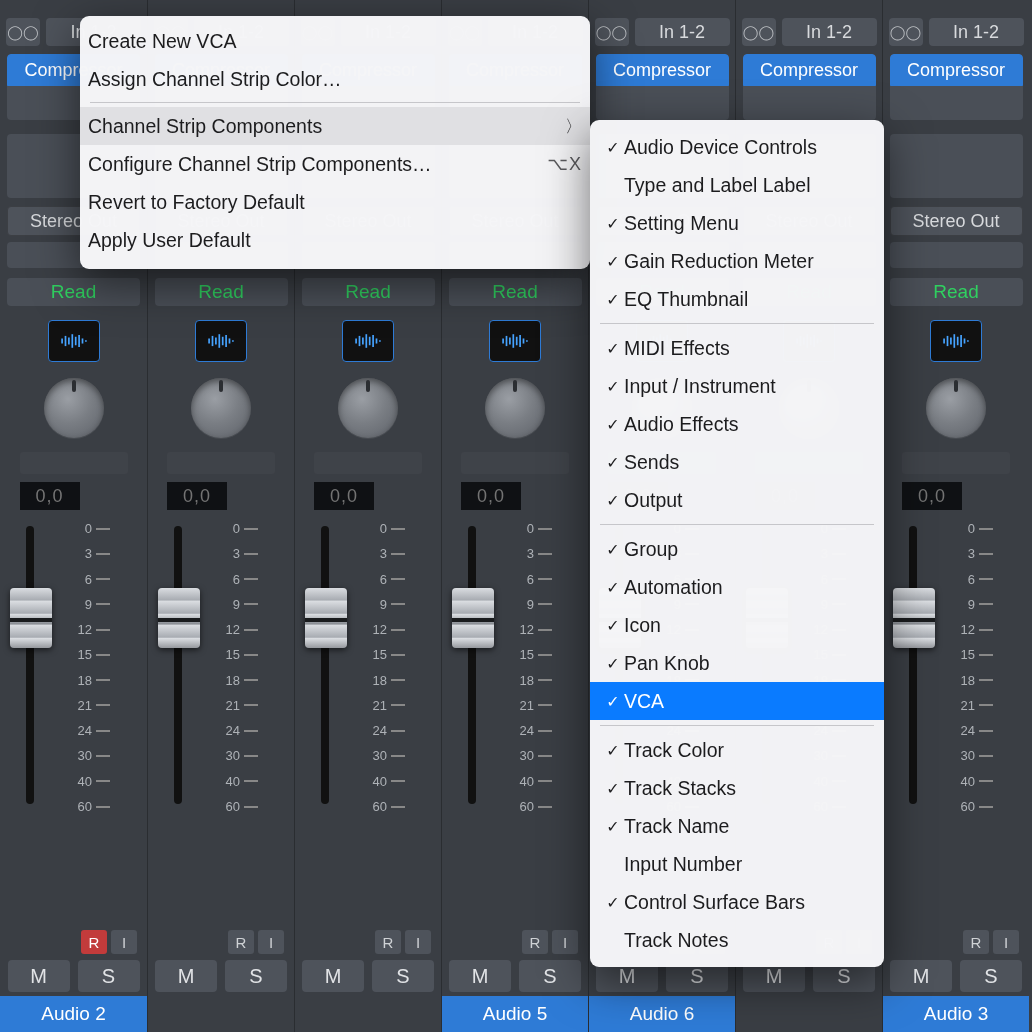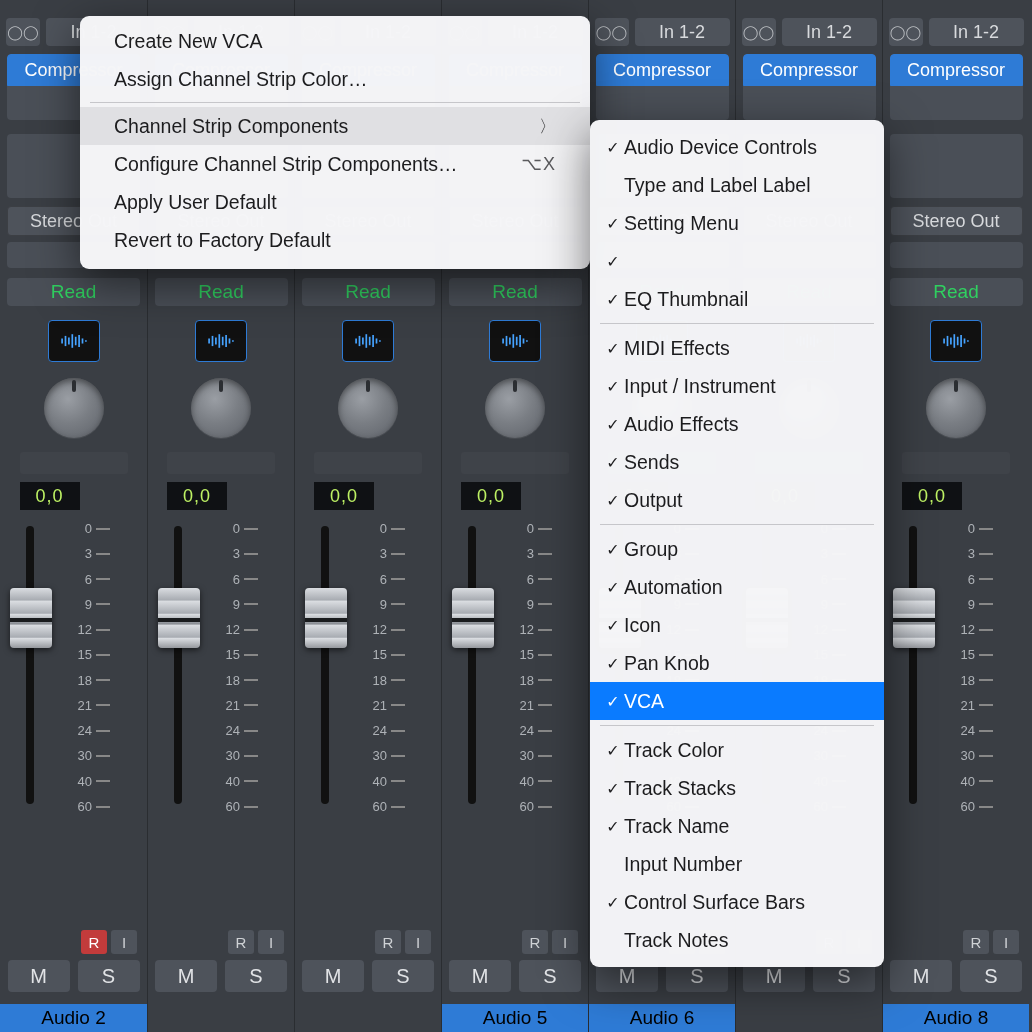--- a/index.html
+++ b/index.html
@@ -24,21 +24,21 @@
   .read-slot { margin-top:10px; height:28px; width:133px; background:#4a4f57; border-radius:4px; color:#30d060; font-size:19px; display:flex; align-items:center; justify-content:center;}
 
   .icon-box { margin-top:14px; width:52px; height:42px; background:#111; border:1px solid #2e7bd6; border-radius:4px; display:flex; align-items:center; justify-content:center;}
   .wave-svg { width:34px; height:18px; }
 
   .pan-knob { margin-top:16px; width:60px; height:60px; border-radius:50%; background:radial-gradient(circle at 40% 35%, #9a9ea4 0%, #7a7e84 45%, #5c6067 100%); box-shadow: inset 0 3px 6px rgba(0,0,0,0.4), 0 1px 0 rgba(255,255,255,0.07); position:relative;}
   .pan-knob::after{ content:""; position:absolute; left:50%; top:2px; width:4px; height:12px; background:#2b2e32; transform:translateX(-50%); border-radius:2px;}
 
   .trim-slot { margin-top:14px; height:22px; width:108px; background:#3f4349; border-radius:3px;}
   .val-row { margin-top:8px; display:flex; gap:8px; }
-  .val-box { width:60px; height:28px; background:#0f1114; color:#bef264; font-size:18px; display:flex; align-items:center; justify-content:center; letter-spacing:1px;}
+  .val-box { width:60px; height:28px; background:#0f1114; color:#737373; font-size:18px; display:flex; align-items:center; justify-content:center; letter-spacing:1px;}
   .meter-placeholder { width:40px; height:28px;}
 
   .fader-area { margin-top:12px; height:290px; width:100%; display:flex; justify-content:center; position:relative;}
   .fader-scale { position:absolute; left:70px; top:6px; height:278px; width:60px;}
   .scale-row { position:absolute; left:0; display:flex; align-items:center; gap:4px;}
   .tick { width:14px; height:2px; background:#888;}
   .tick-num { color:#aeb2b7; font-size:13px; width:22px; text-align:right;}
 
   .fader-track { position:absolute; left:26px; top:4px; width:8px; height:278px; background:#111; border-radius:4px;}
   .fader-cap { position:absolute; left:10px; width:42px; height:60px; border-radius:4px;
@@ -46,25 +46,25 @@
     box-shadow:0 2px 6px rgba(0,0,0,.6);}
   .fader-cap::after{content:"";position:absolute;left:0;right:0;top:50%;height:4px;background:#1a1c1e;}
 
   .ri-row { position:absolute; bottom:78px; right:10px; display:flex; gap:4px;}
   .ri-btn { width:26px; height:24px; background:#4e535b; color:#cfd2d5; font-size:15px; display:flex; align-items:center; justify-content:center; border-radius:3px;}
   .ri-btn.rec { background:#c23b3b; color:#fff;}
 
   .ms-row { position:absolute; bottom:40px; left:0; right:0; display:flex; justify-content:center; gap:8px;}
   .ms-btn { width:62px; height:32px; background:#4e535b; color:#e1e3e6; font-size:20px; display:flex; align-items:center; justify-content:center; border-radius:4px;}
 
-  .name-bar { position:absolute; bottom:0; left:0; right:0; height:28px; background:#2e7bd6; color:#000000; font-size:19px; display:flex; align-items:center; justify-content:center;}
+  .name-bar { position:absolute; bottom:0; left:0; right:0; height:36px; background:#2e7bd6; color:#ffffff; font-size:19px; display:flex; align-items:center; justify-content:center;}
 
   
   .ctx { position:absolute; top:16px; left:80px; width:510px; background:rgba(245,245,247,0.99); border-radius:9px; box-shadow:0 14px 46px rgba(0,0,0,.55); padding:6px 0 10px 0;}
-  .ctx-item { height:38px; display:flex; align-items:center; padding:0 34px; font-size:19.5px; color:#1c1c1e; position:relative;}
+  .ctx-item { height:38px; display:flex; align-items:center; padding:0 8px; font-size:19.5px; color:#1c1c1e; position:relative;}
   .ctx-item.hover { background:#e0e0e3;justify-content:space-between;}
   .ctx-item .chev { margin-left:auto; font-size:17px; color:#3a3a3c;}
   .ctx-item .shortcut { margin-left:auto; color:#5a5a5d; font-size:18px; letter-spacing:1px;}
   .ctx-sep { height:1px; background:#c6c6ca; margin:4px 10px;}
 
   
   .sub { position:absolute; top:120px; left:590px; width:294px; background:rgba(245,245,247,0.99); border-radius:9px; box-shadow:0 14px 46px rgba(0,0,0,.55); padding:8px 0;}
   .sub-item { height:38px; display:flex; align-items:center; padding:0 14px 0 12px; font-size:19.5px; color:#1c1c1e;}
   .sub-item .chk { width:22px; text-align:center; font-size:16px; color:#1c1c1e;}
   .sub-item.nochk .chk { visibility:hidden;}
@@ -778,62 +778,63 @@
       <div class="fader-cap" style="top:66px"></div>
     </div>
     <div class="ri-row">
       <div class="ri-btn ">R</div>
       <div class="ri-btn">I</div>
     </div>
     <div class="ms-row">
       <div class="ms-btn">M</div>
       <div class="ms-btn">S</div>
     </div>
-    <div class="name-bar">Audio 8</div>
+    <div class="name-bar">Audio 3</div>
   </div>
   </div>
 
 <div class="ctx" id="ctx">
     <div class="ctx-item">
       <span>Create New VCA</span>
     </div>
     <div class="ctx-item">
       <span>Assign Channel Strip Color…</span>
     </div>
     <div class="ctx-sep"></div>
     <div class="ctx-item hover">
       <span>Channel Strip Components</span>
       <span class="chev">〉</span>
     </div>
     <div class="ctx-item">
       <span>Configure Channel Strip Components…</span>
       <span class="shortcut">⌥X</span>
     </div>
     <div class="ctx-item">
+      <span>Revert to Factory Default</span>
+    </div>
+    <div class="ctx-item">
       <span>Apply User Default</span>
-    </div>
-    <div class="ctx-item">
-      <span>Revert to Factory Default</span>
     </div>
   </div>
 <div class="sub" id="sub">
     <div class="sub-item">
       <span class="chk">✓</span>
       <span>Audio Device Controls</span>
     </div>
     <div class="sub-item nochk">
       <span class="chk">✓</span>
       <span>Type and Label Label</span>
     </div>
     <div class="sub-item">
       <span class="chk">✓</span>
       <span>Setting Menu</span>
     </div>
     <div class="sub-item">
       <span class="chk">✓</span>
+      <span>Gain Reduction Meter</span>
     </div>
     <div class="sub-item">
       <span class="chk">✓</span>
       <span>EQ Thumbnail</span>
     </div>
     <div class="sub-sep"></div>
     <div class="sub-item">
       <span class="chk">✓</span>
       <span>MIDI Effects</span>
     </div>

